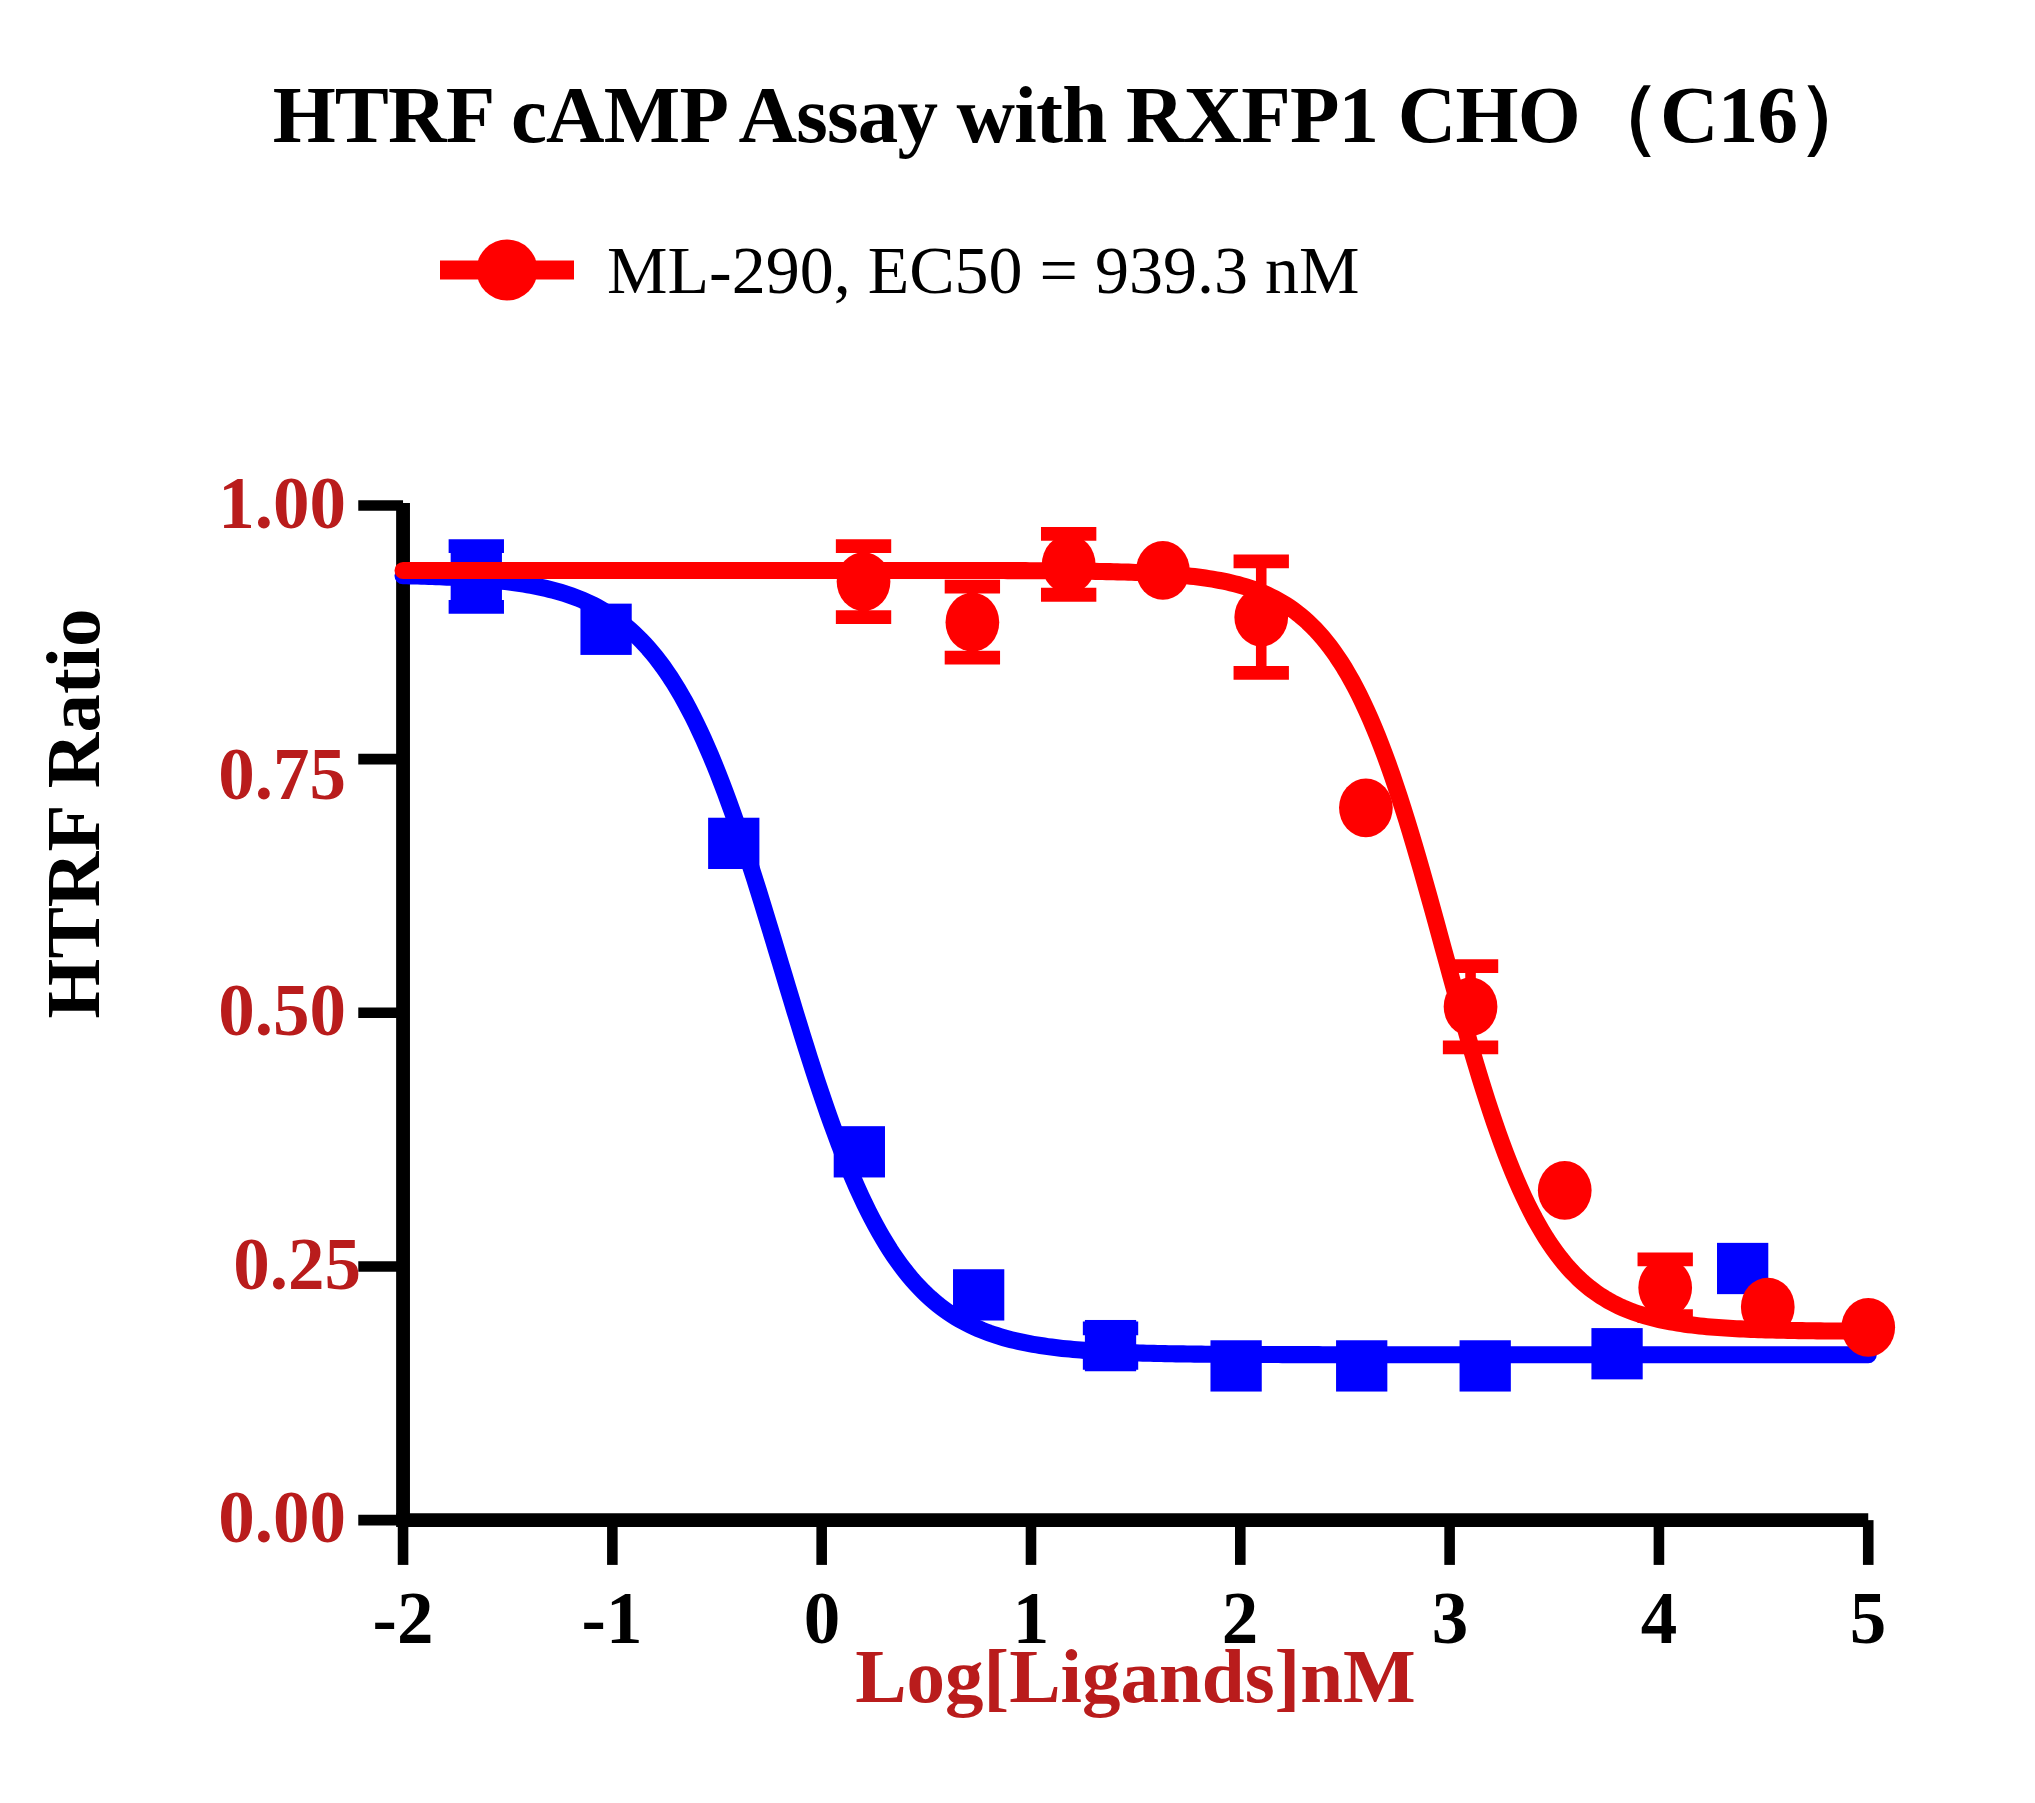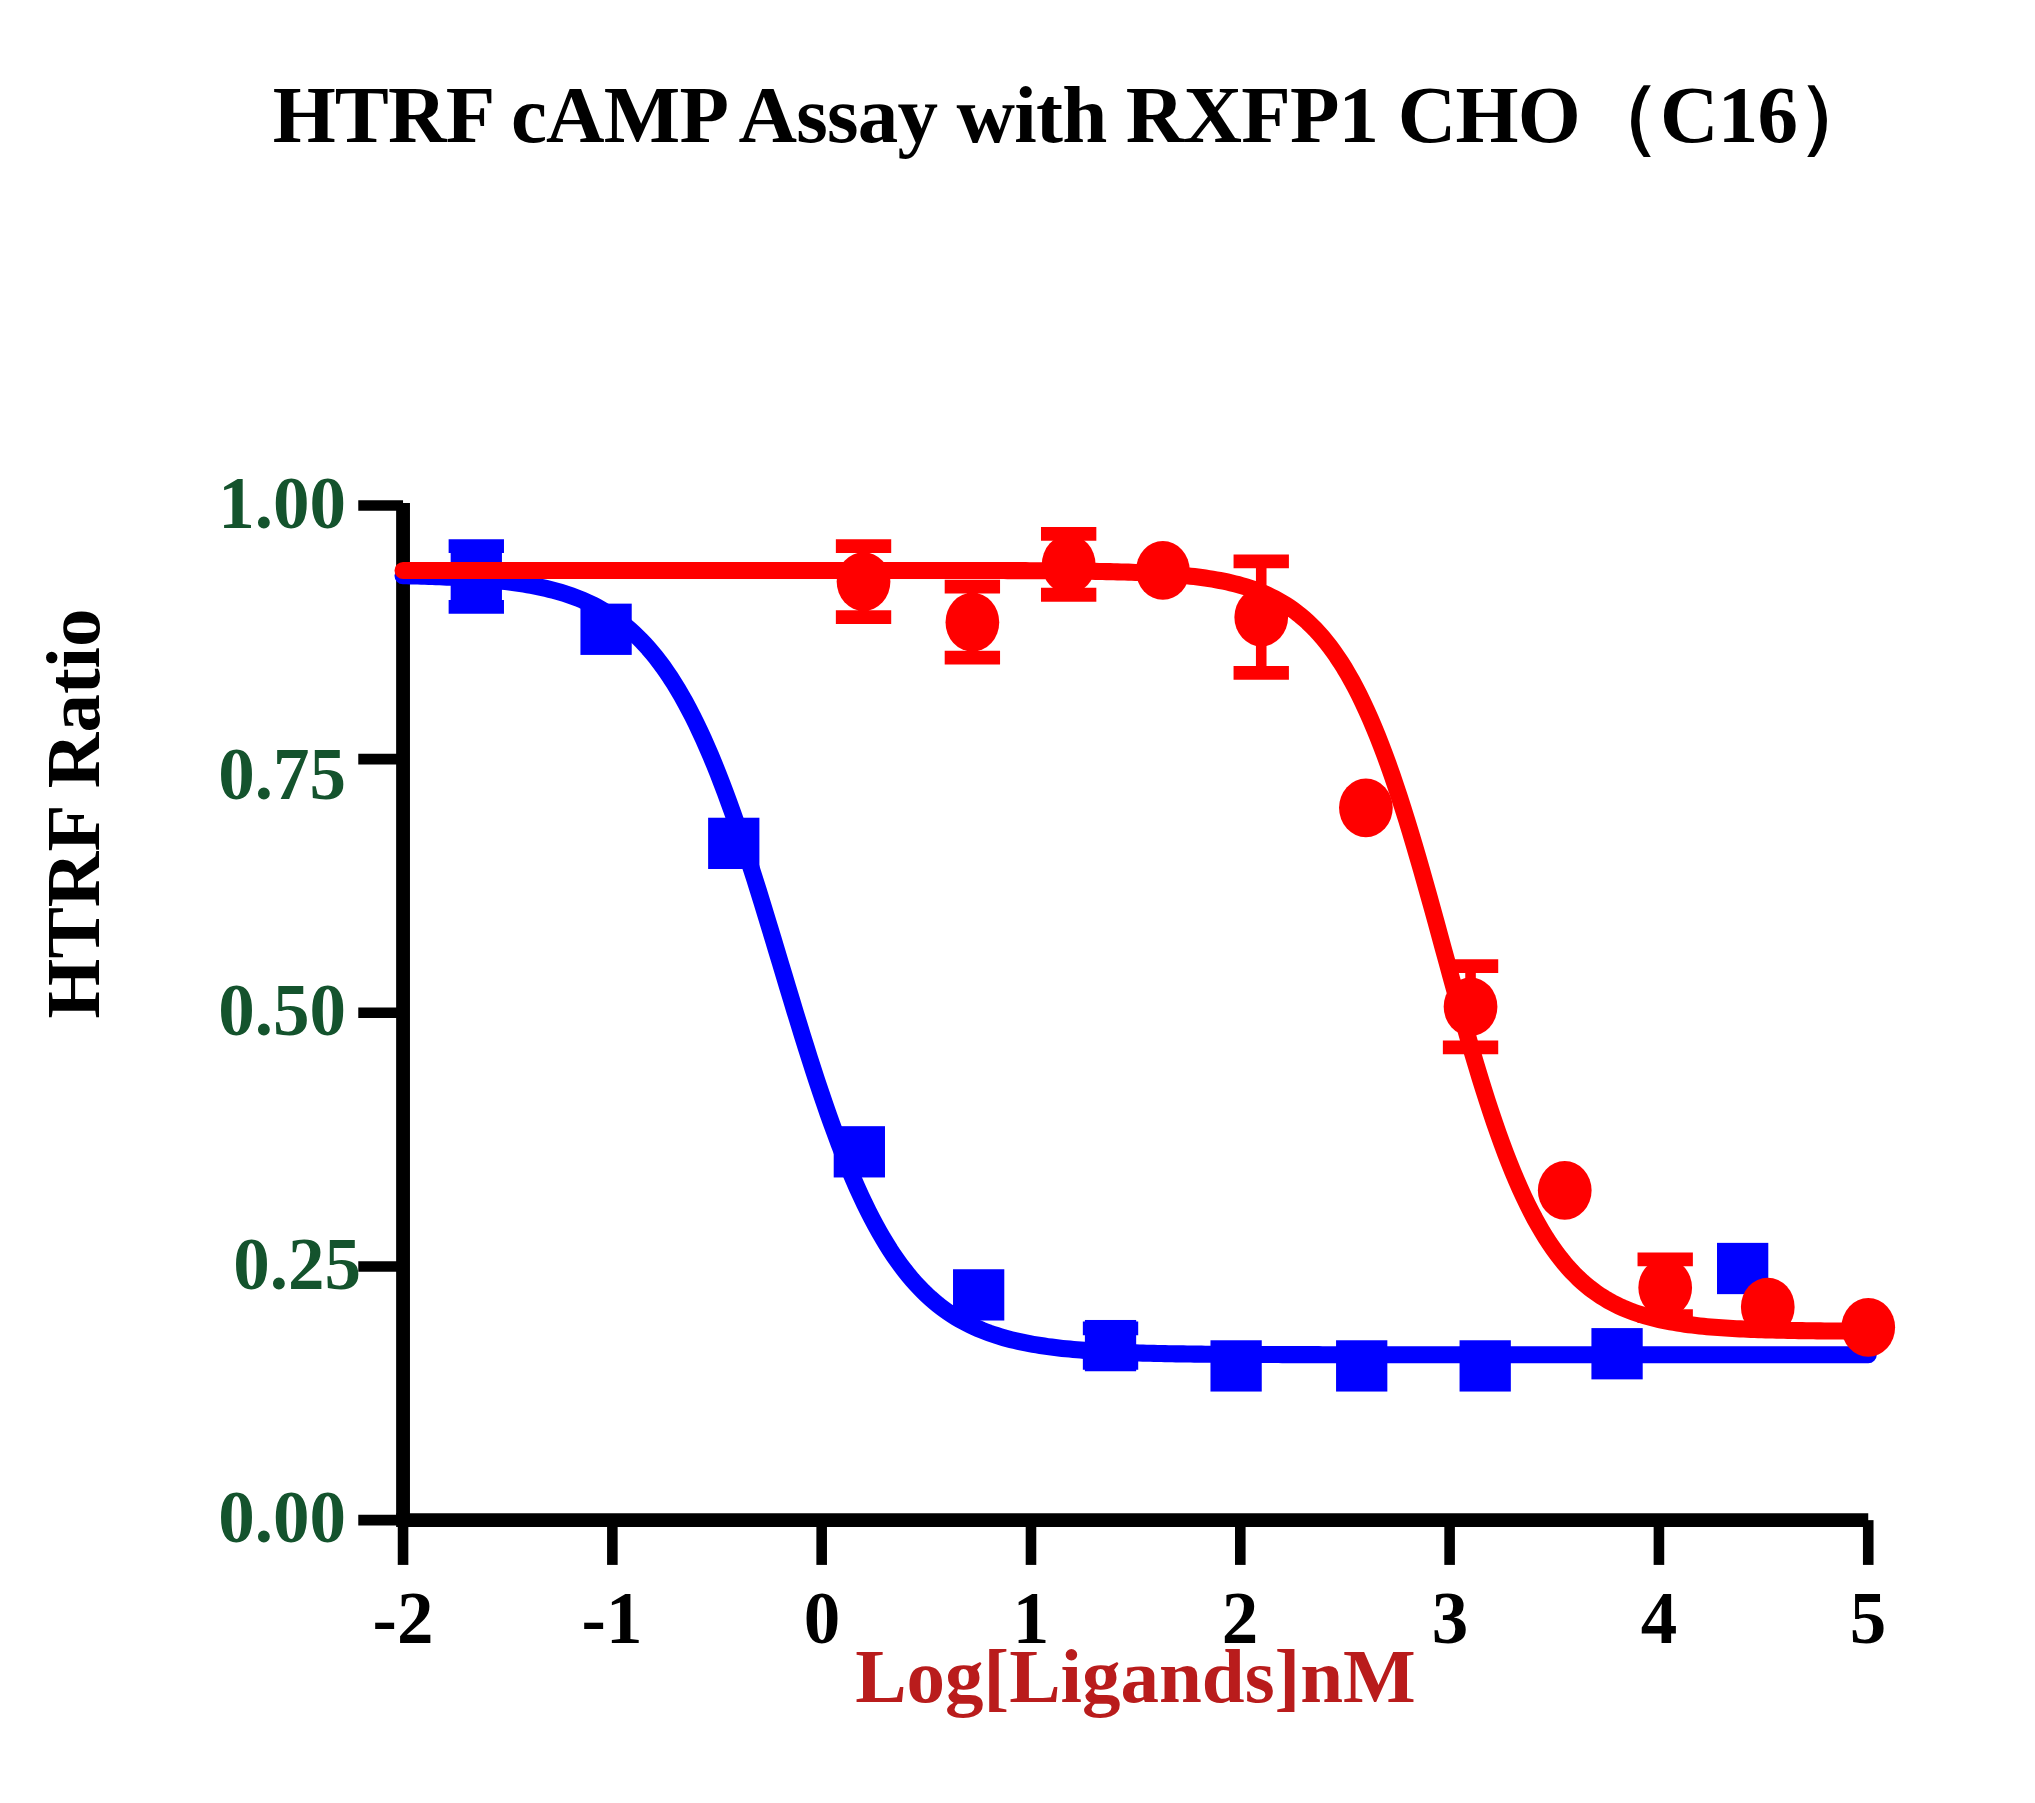--- a/index.html
+++ b/index.html
@@ -29,35 +29,42 @@
     font-family:"Liberation Serif",serif;font-weight:bold;font-size:77px;color:#000;
     transform:rotate(-90deg);transform-origin:center center;white-space:nowrap;
   }
   .xlabel{
     position:absolute;left:403px;top:1632px;width:1465px;text-align:center;
     font-family:"Liberation Serif",serif;font-weight:bold;font-size:77px;color:#b91c1c;
     white-space:nowrap;
   }
   .ytick-label{
     position:absolute;right:0;width:171px;text-align:right;
-    font-family:"Liberation Serif",serif;font-weight:bold;font-size:73px;color:#14532d;
+    font-family:"Liberation Serif",serif;font-weight:bold;font-size:73px;color:#b91c1c;
   }
   .xtick-label{
     position:absolute;width:122px;text-align:center;
     font-family:"Liberation Serif",serif;font-weight:bold;font-size:73px;color:#000;
   }
 </style>
 </head>
 <body>
 
 <div class="page">
 
   <div class="title">HTRF cAMP Assay with RXFP1 CHO（C16）</div>
 
   <div class="legend">
+    <div class="legend-row">
+      <span class="legend-key">
+        <span class="legend-line" style="background:#ff0000"></span>
+        <span class="legend-marker ci"></span>
+      </span>
+      <span class="legend-label">ML-290, EC50 = 939.3 nM</span>
+    </div>
   </div>
 
   <div class="plot">
     <svg id="svg" width="2150" height="1803" viewBox="0 0 5282 4430" style="position:absolute;left:0;top:0;">
         <line x1="990" y1="1236" x2="990" y2="3735" stroke="#000" stroke-width="34"></line>
         <line x1="973" y1="3735" x2="4590" y2="3735" stroke="#000" stroke-width="34"></line>
         <line x1="880" y1="3735" x2="990" y2="3735" stroke="#000" stroke-width="26"></line>
         <line x1="880" y1="3111.75" x2="990" y2="3111.75" stroke="#000" stroke-width="26"></line>
         <line x1="880" y1="2488.5" x2="990" y2="2488.5" stroke="#000" stroke-width="26"></line>
         <line x1="880" y1="1865.25" x2="990" y2="1865.25" stroke="#000" stroke-width="26"></line>

